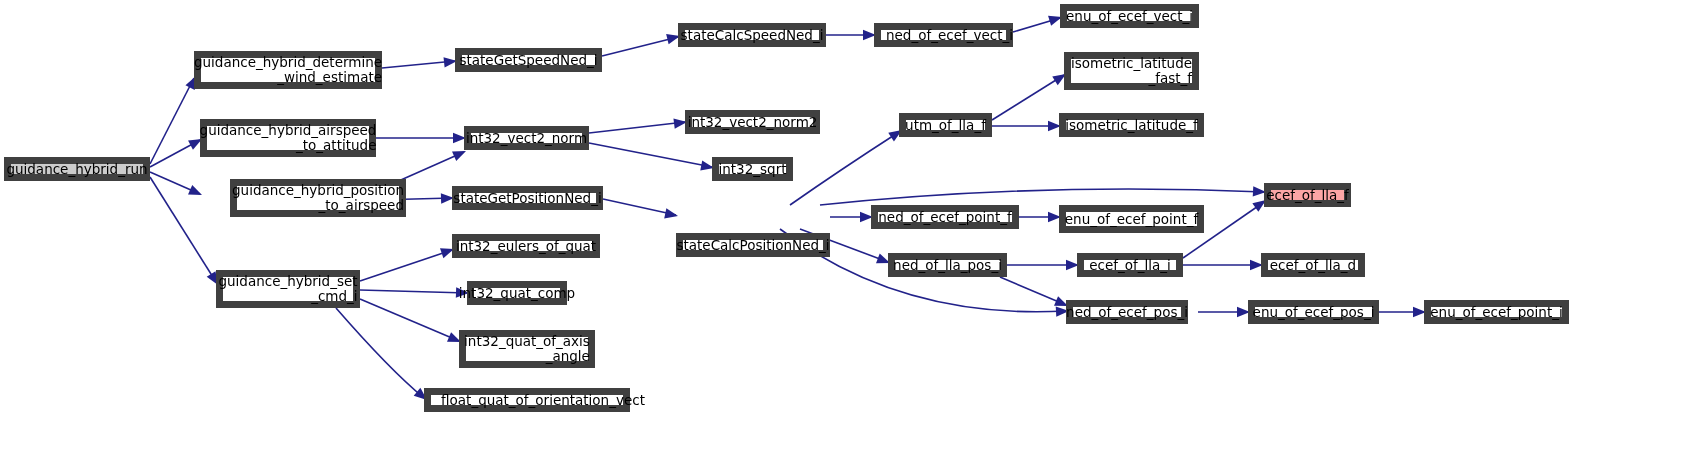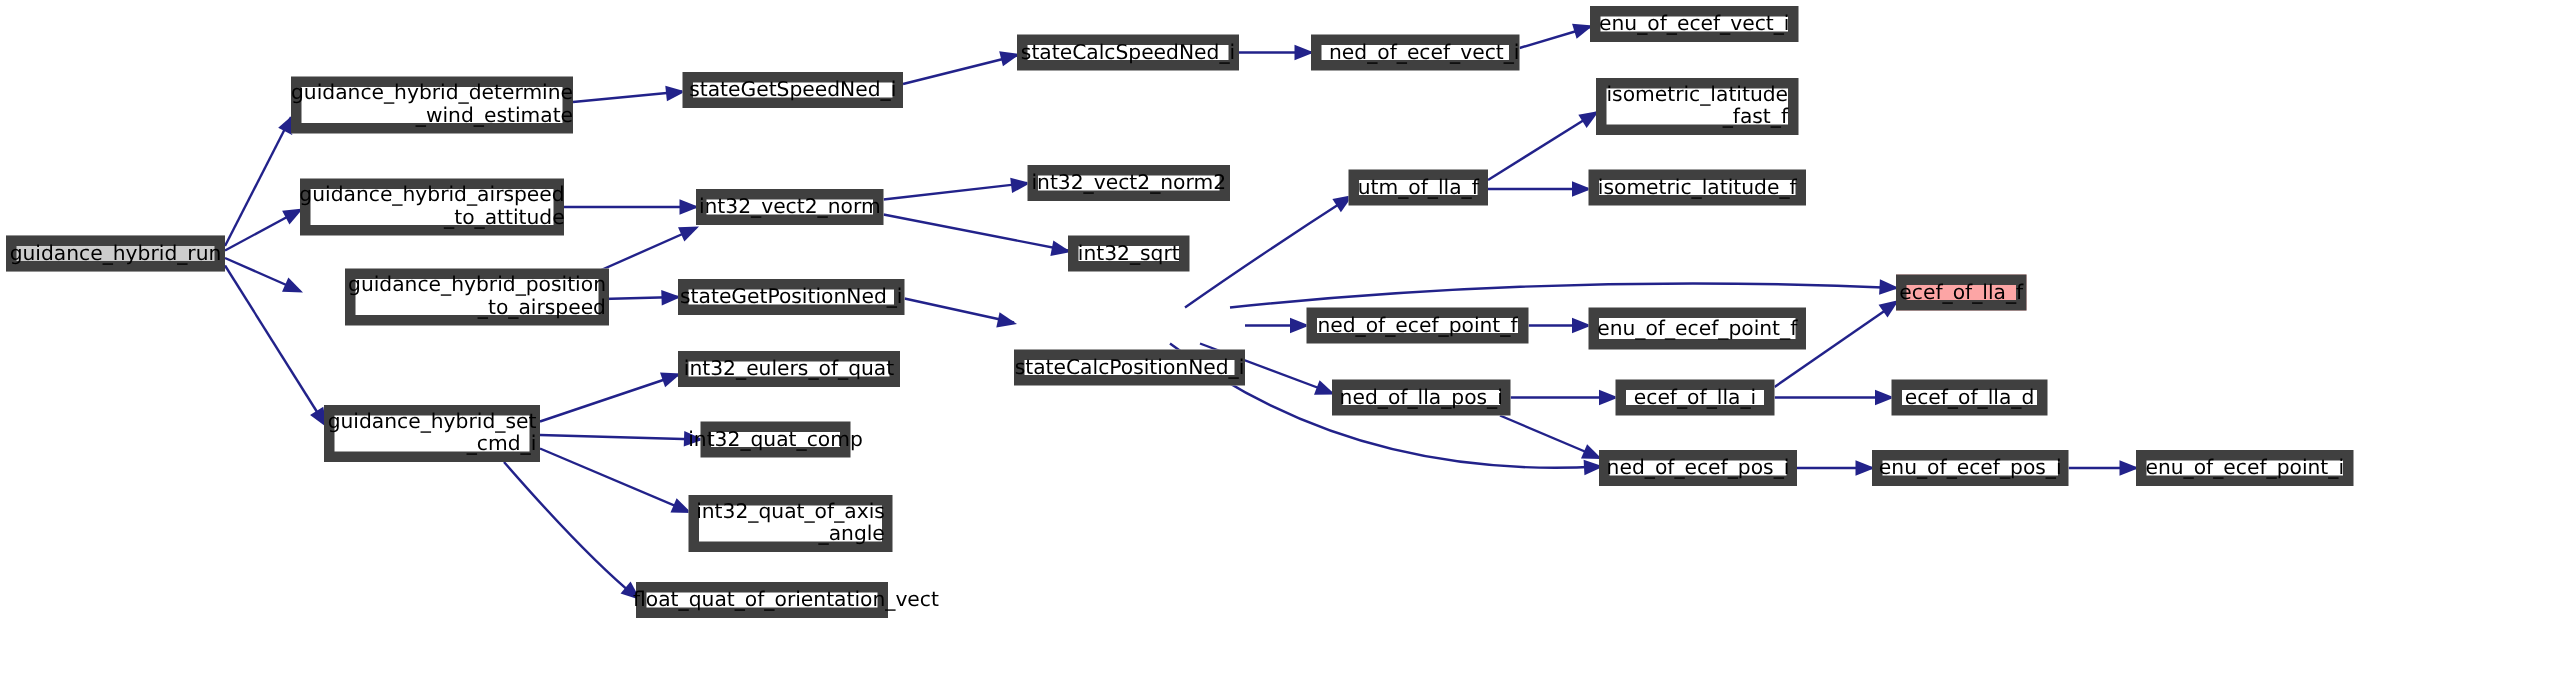--- a/index.html
+++ b/index.html
@@ -122,29 +122,29 @@
 _to_airspeed</div>
       <div class="node" style="left: 216px; top: 270px; width: 144px; height: 38px; border-color: rgb(64, 64, 64); background: rgb(255, 255, 255); color: rgb(0, 0, 0);">guidance_hybrid_set
 _cmd_i</div>
       <div class="node" style="left: 455px; top: 48px; width: 147px; height: 24px; border-color: rgb(64, 64, 64); background: rgb(255, 255, 255); color: rgb(0, 0, 0);">stateGetSpeedNed_i</div>
       <div class="node" style="left: 464px; top: 126px; width: 125px; height: 24px; border-color: rgb(64, 64, 64); background: rgb(255, 255, 255); color: rgb(0, 0, 0);">int32_vect2_norm</div>
       <div class="node" style="left: 452px; top: 186px; width: 151px; height: 24px; border-color: rgb(64, 64, 64); background: rgb(255, 255, 255); color: rgb(0, 0, 0);">stateGetPositionNed_i</div>
       <div class="node" style="left: 452px; top: 234px; width: 148px; height: 24px; border-color: rgb(64, 64, 64); background: rgb(255, 255, 255); color: rgb(0, 0, 0);">int32_eulers_of_quat</div>
       <div class="node" style="left: 467px; top: 281px; width: 100px; height: 24px; border-color: rgb(64, 64, 64); background: rgb(255, 255, 255); color: rgb(0, 0, 0);">int32_quat_comp</div>
       <div class="node" style="left: 459px; top: 330px; width: 136px; height: 38px; border-color: rgb(64, 64, 64); background: rgb(255, 255, 255); color: rgb(0, 0, 0);">int32_quat_of_axis
 _angle</div>
-      <div class="node" style="left: 424px; top: 388px; width: 168px; height: 24px; border-color: rgb(64, 64, 64); background: rgb(255, 255, 255); color: rgb(0, 0, 0); padding-left: 32px;">float_quat_of_orientation_vect</div>
+      <div class="node" style="left: 424px; top: 388px; width: 206px; height: 24px; border-color: rgb(64, 64, 64); background: rgb(255, 255, 255); color: rgb(0, 0, 0); padding-left: 32px;">float_quat_of_orientation_vect</div>
       <div class="node" style="left: 678px; top: 23px; width: 148px; height: 24px; border-color: rgb(64, 64, 64); background: rgb(255, 255, 255); color: rgb(0, 0, 0);">stateCalcSpeedNed_i</div>
       <div class="node" style="left: 685px; top: 110px; width: 135px; height: 24px; border-color: rgb(64, 64, 64); background: rgb(255, 255, 255); color: rgb(0, 0, 0);">int32_vect2_norm2</div>
       <div class="node" style="left: 712px; top: 157px; width: 81px; height: 24px; border-color: rgb(64, 64, 64); background: rgb(255, 255, 255); color: rgb(0, 0, 0);">int32_sqrt</div>
       <div class="node" style="left: 676px; top: 205px; width: 154px; height: 24px; border-color: rgb(64, 64, 64); background: rgb(255, 255, 255); color: rgb(0, 0, 0); margin-top: 28px;">stateCalcPositionNed_i</div>
       <div class="node" style="left: 899px; top: 113px; width: 93px; height: 24px; border-color: rgb(64, 64, 64); background: rgb(255, 255, 255); color: rgb(0, 0, 0);">utm_of_lla_f</div>
       <div class="node" style="left: 871px; top: 205px; width: 148px; height: 24px; border-color: rgb(64, 64, 64); background: rgb(255, 255, 255); color: rgb(0, 0, 0);">ned_of_ecef_point_f</div>
       <div class="node" style="left: 888px; top: 253px; width: 119px; height: 24px; border-color: rgb(64, 64, 64); background: rgb(255, 255, 255); color: rgb(0, 0, 0);">ned_of_lla_pos_i</div>
-      <div class="node" style="left: 1066px; top: 300px; width: 132px; height: 24px; border-color: rgb(64, 64, 64); background: rgb(255, 255, 255); color: rgb(0, 0, 0);">ned_of_ecef_pos_i</div>
+      <div class="node" style="left: 1066px; top: 300px; width: 122px; height: 24px; border-color: rgb(64, 64, 64); background: rgb(255, 255, 255); color: rgb(0, 0, 0);">ned_of_ecef_pos_i</div>
       <div class="node" style="left: 874px; top: 23px; width: 139px; height: 24px; border-color: rgb(64, 64, 64); background: rgb(255, 255, 255); color: rgb(0, 0, 0); padding-left: 12px;">ned_of_ecef_vect_i</div>
       <div class="node" style="left: 1060px; top: 4px; width: 139px; height: 24px; border-color: rgb(64, 64, 64); background: rgb(255, 255, 255); color: rgb(0, 0, 0);">enu_of_ecef_vect_i</div>
       <div class="node" style="left: 1064px; top: 52px; width: 135px; height: 38px; border-color: rgb(64, 64, 64); background: rgb(255, 255, 255); color: rgb(0, 0, 0);">isometric_latitude
 _fast_f</div>
       <div class="node" style="left: 1059px; top: 113px; width: 145px; height: 24px; border-color: rgb(64, 64, 64); background: rgb(255, 255, 255); color: rgb(0, 0, 0);">isometric_latitude_f</div>
       <div class="node" style="left: 1059px; top: 205px; width: 145px; height: 28px; border-color: rgb(64, 64, 64); background: rgb(255, 255, 255); color: rgb(0, 0, 0);">enu_of_ecef_point_f</div>
       <div class="node" style="left: 1077px; top: 253px; width: 106px; height: 24px; border-color: rgb(64, 64, 64); background: rgb(255, 255, 255); color: rgb(0, 0, 0);">ecef_of_lla_i</div>
       <div class="node" style="left: 1264px; top: 183px; width: 87px; height: 24px; border-color: rgb(64, 64, 64); background: #fca5a5; color: rgb(0, 0, 0);">ecef_of_lla_f</div>
       <div class="node" style="left: 1261px; top: 253px; width: 104px; height: 24px; border-color: rgb(64, 64, 64); background: rgb(255, 255, 255); color: rgb(0, 0, 0);">ecef_of_lla_d</div>
       <div class="node" style="left: 1248px; top: 300px; width: 131px; height: 24px; border-color: rgb(64, 64, 64); background: rgb(255, 255, 255); color: rgb(0, 0, 0);">enu_of_ecef_pos_i</div>

